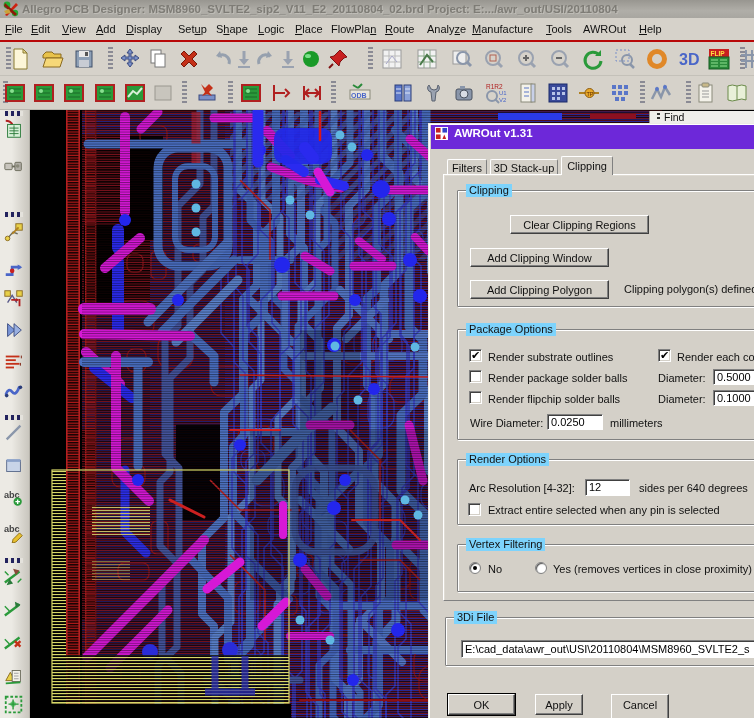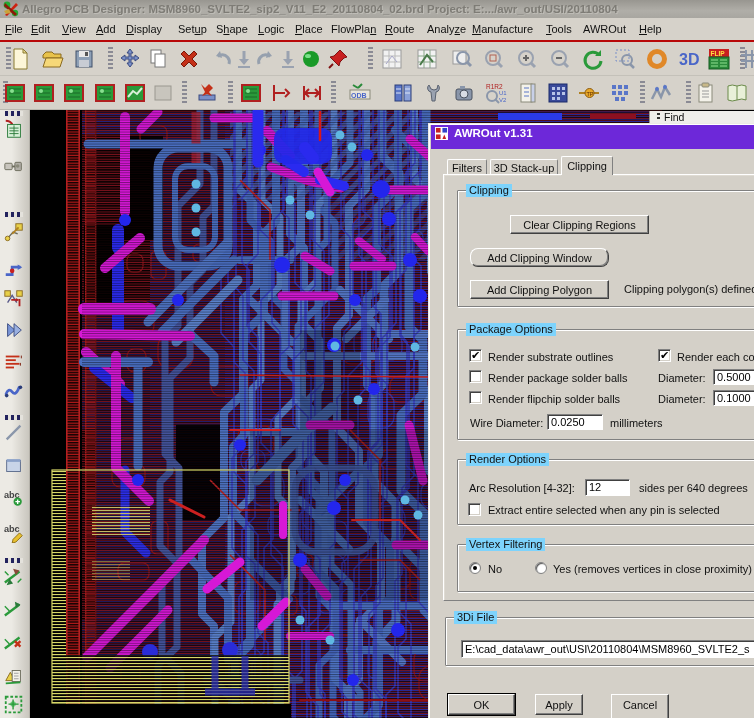--- a/index.html
+++ b/index.html
@@ -705,21 +705,21 @@
       </svg>
     <span class="t">AWROut v1.31</span>
   </div>
   <div class="tab" style="left:18px; top:35px; width:40px;">Filters</div>
   <div class="tab" style="left:61px; top:35px; width:68px;">3D Stack-up</div>
   <div class="tab" style="left:132px; top:32px; width:52px; height:19px; z-index:2; box-shadow:0 2px 0 #d4d0c8; line-height:18px;">Clipping</div>
   <div id="tabpane">
     <div class="gbox" style="left:13px; top:15px; width:330px; height:117px;">
       <div class="glab">Clipping</div>
       <div class="btn" style="left:12px; top:24px; width:139px; height:19px; line-height:18px;margin-left:40px;">Clear Clipping Regions</div>
-      <div class="btn" style="left:12px; top:57px; width:139px; height:19px; line-height:18px;border-radius:8px;">Add Clipping Window</div>
+      <div class="btn" style="left:12px; top:57px; width:139px; height:19px; line-height:18px;">Add Clipping Window</div>
       <div class="btn" style="left:12px; top:89px; width:139px; height:19px; line-height:18px;">Add Clipping Polygon</div>
       <div class="lbl" style="left:166px; top:92px;">Clipping polygon(s) defined</div>
     </div>
     <div class="gbox" style="left:13px; top:154px; width:330px; height:111px;">
       <div class="glab">Package Options</div>
       <div class="cb on" style="left:11px; top:19px;"></div>
       <div class="lbl" style="left:30px; top:21px;">Render substrate outlines</div>
       <div class="cb on" style="left:200px; top:19px;"></div>
       <div class="lbl" style="left:219px; top:21px;">Render each component</div>
       <div class="cb" style="left:11px; top:40px;"></div>

